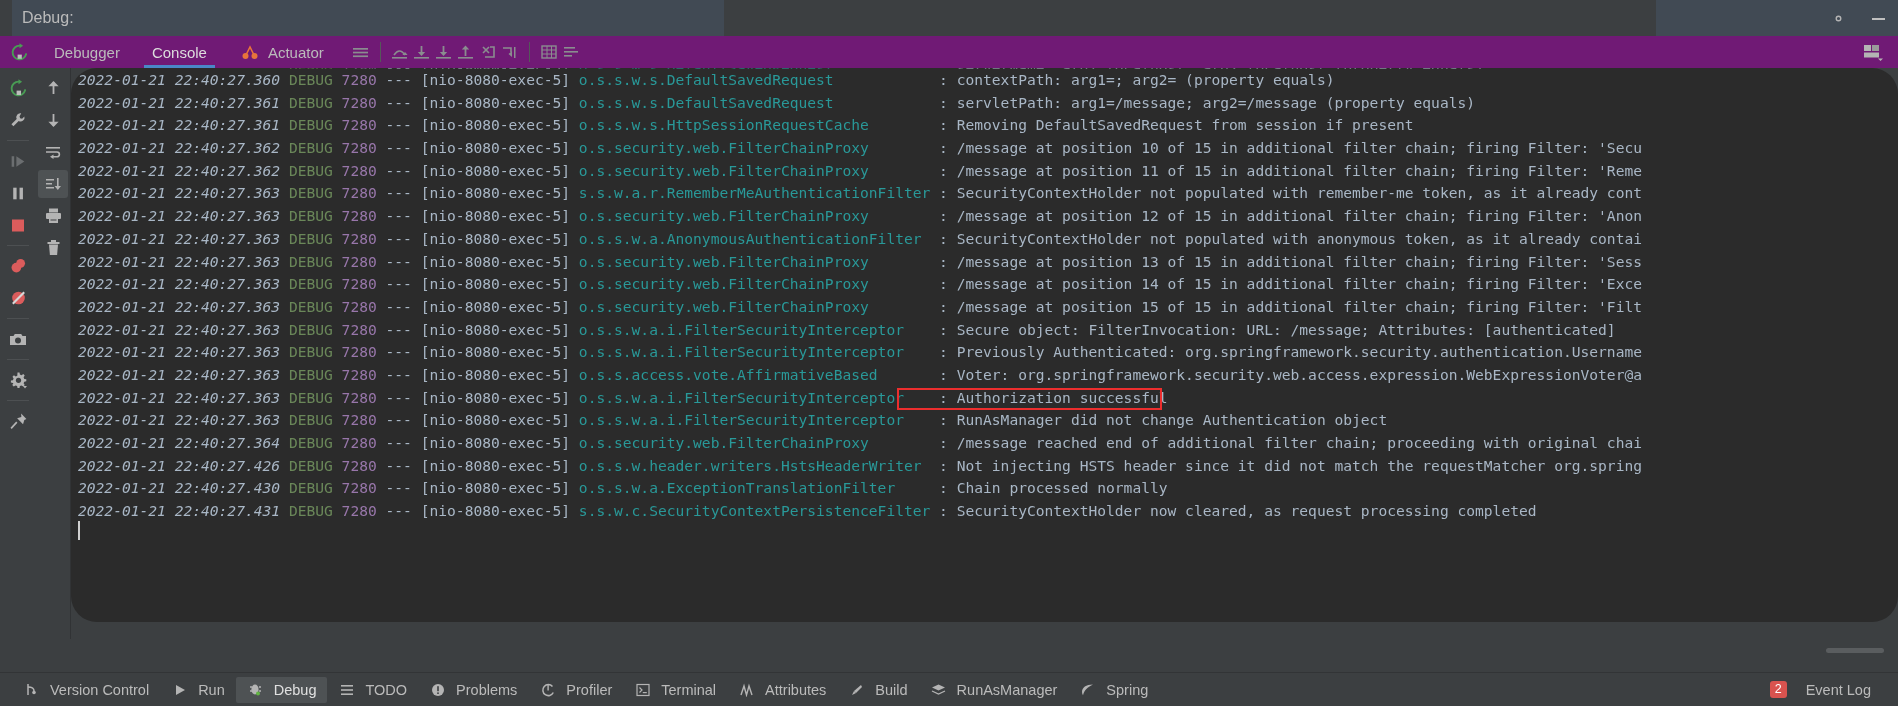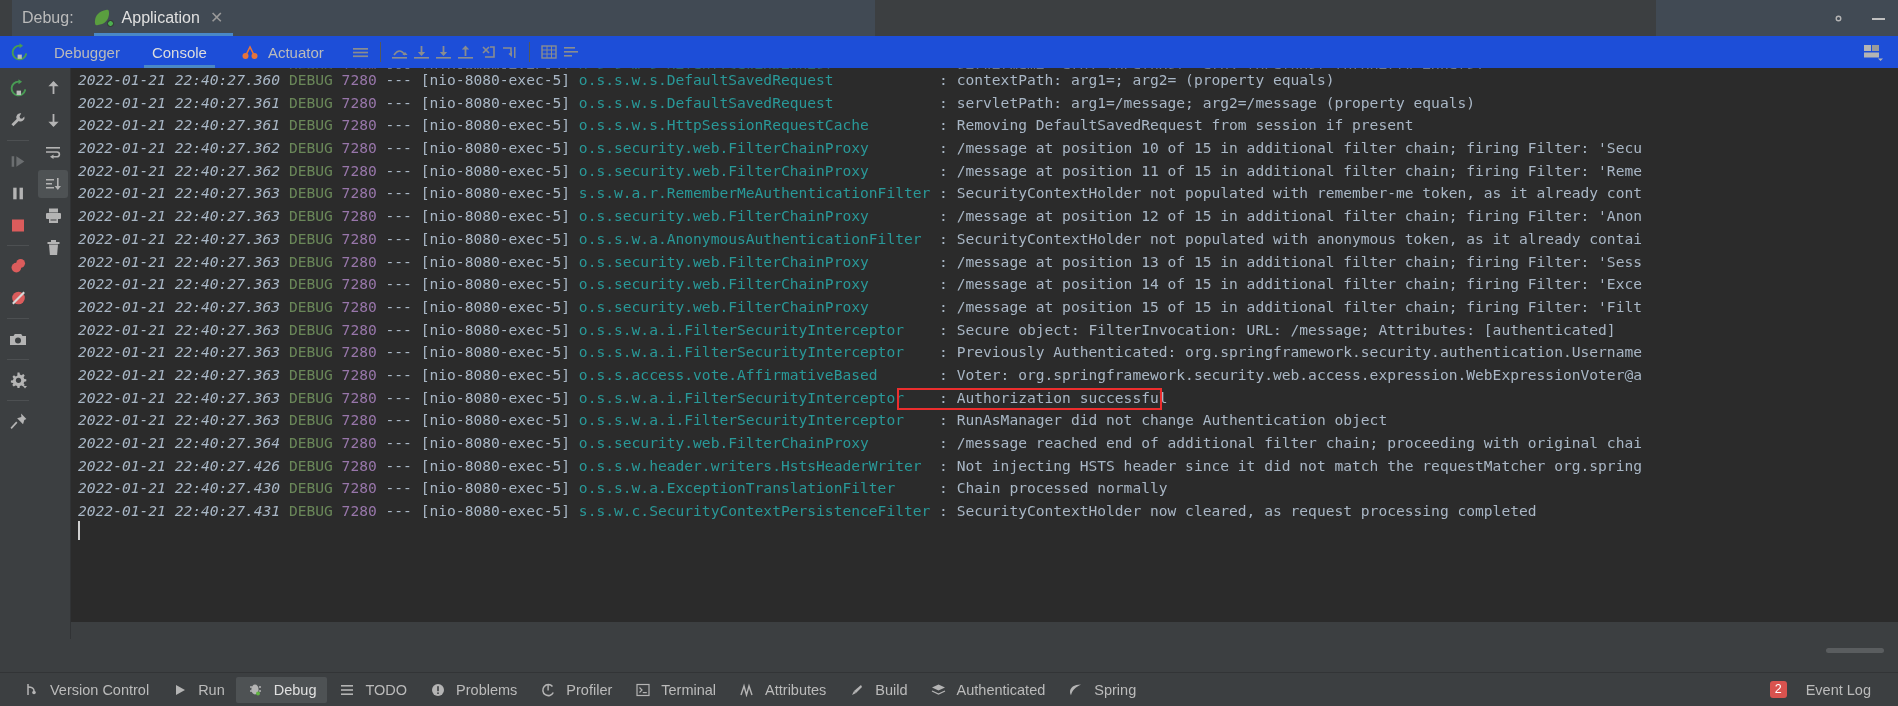--- a/index.html
+++ b/index.html
@@ -55,21 +55,21 @@
     transform: rotate(-12deg);
   }
   .leaf-icon .dot {
     position: absolute; right: 0px; bottom: 0px; width: 7px; height: 7px;
     border-radius: 50%; background: #4caf50; border: 1px solid #2f2f2f;
   }
 
   
   .toolbar {
     position: absolute; left: 0; top: 36px; width: 1898px; height: 32px;
-    background: #1d4ed8;
+    background: #701a75;
     display: flex; align-items: center;
   }
   .tool-rerun {
     width: 38px; height: 32px; display: flex; align-items: center; justify-content: center;
   }
   .tool-tabs { display: flex; align-items: center; height: 32px; }
   .tool-tab {
     color: #bbbbbb; font-size: 15px; padding: 0 16px; height: 32px;
     display: flex; align-items: center; position: relative; gap: 7px;
   }
@@ -105,20 +105,21 @@
   }
   .gbtn.selected { background: #4e5254; }
   .gsep { width: 22px; height: 1px; background: #4d5052; margin: 4px 0; }
 
   
   .console {
     position: absolute; left: 71px; top: 68px;
     width: 1827px; height: 554px;
     background: #2b2b2b;
     overflow: hidden;
+    border-radius: 26px;
   }
   .log {
     font-family: "DejaVu Sans Mono", "Liberation Mono", monospace;
     font-size: 14.6px;
     line-height: 22.7px;
     white-space: pre;
     padding-left: 7px;
   }
   .log .row { height: 22.7px; }
   .ts   { color: #a9b7c6; font-style: italic; }
@@ -166,28 +167,20 @@
     background: #5a5d5f; border-radius: 3px;
   }
 
   svg { display: block; }
 </style>
 </head>
 <body>
 
 <div class="titlebar">
   <div class="tb-label">Debug:</div>
-  <div class="tb-tab">
-    <span class="leaf-icon">
-      <span class="leafshape"></span>
-        <span class="dot"></span>
-    </span>
-    <span class="tb-tab-title">Application</span>
-    <span class="tb-close">✕</span>
-  </div>
   <div class="tb-fill"></div>
   <div class="tb-gap"></div>
   <div class="tb-right">
     <span>
       <svg width="17" height="17" viewBox="0 0 16 16">
         <path fill="#b4b4b4" d="M8 5.2a2.8 2.8 0 100 5.6 2.8 2.8 0 000-5.6zm0 4.3a1.5 1.5 0 110-3 1.5 1.5 0 010 3z"></path>
         <path fill="#b4b4b4" d="M14 9.1V6.9l-1.7-.3a4.6 4.6 0 00-.5-1.2l1-1.4-1.6-1.6-1.4 1a4.6 4.6 0 00-1.2-.5L8.9 1H6.8l-.3 1.7c-.4.1-.8.3-1.2.5l-1.4-1-1.6 1.6 1 1.4c-.2.4-.4.8-.5 1.2L1 6.9v2.2l1.7.3c.1.4.3.8.5 1.2l-1 1.4 1.6 1.6 1.4-1c.4.2.8.4 1.2.5l.3 1.7h2.2l.3-1.7c.4-.1.8-.3 1.2-.5l1.4 1 1.6-1.6-1-1.4c.2-.4.4-.8.5-1.2l1.6-.3z" opacity=".0"></path>
       </svg>
     </span>
     <span>
@@ -519,21 +512,21 @@
     <span>Build</span>
   </div>
 
   <div class="sb-item">
     <span class="sb-ico">
       <svg width="15" height="14" viewBox="0 0 15 14">
         <path d="M7.5 1.5 L14 4.5 L7.5 7.5 L1 4.5z" fill="#b4b4b4"></path>
         <path d="M1 8 L7.5 11 L14 8" stroke="#b4b4b4" stroke-width="1.3" fill="none"></path>
       </svg>
     </span>
-    <span>Authenticated</span>
+    <span>RunAsManager</span>
   </div>
 
   <div class="sb-item">
     <span class="sb-ico">
       <svg width="15" height="14" viewBox="0 0 15 14">
         <path d="M13 1.5c-7 0-11 3-11 7.5 0 1.3.4 2.4 1 3.2C4.5 6.5 8 4 13 1.5z" fill="#b4b4b4"></path>
       </svg>
     </span>
     <span>Spring</span>
   </div>

